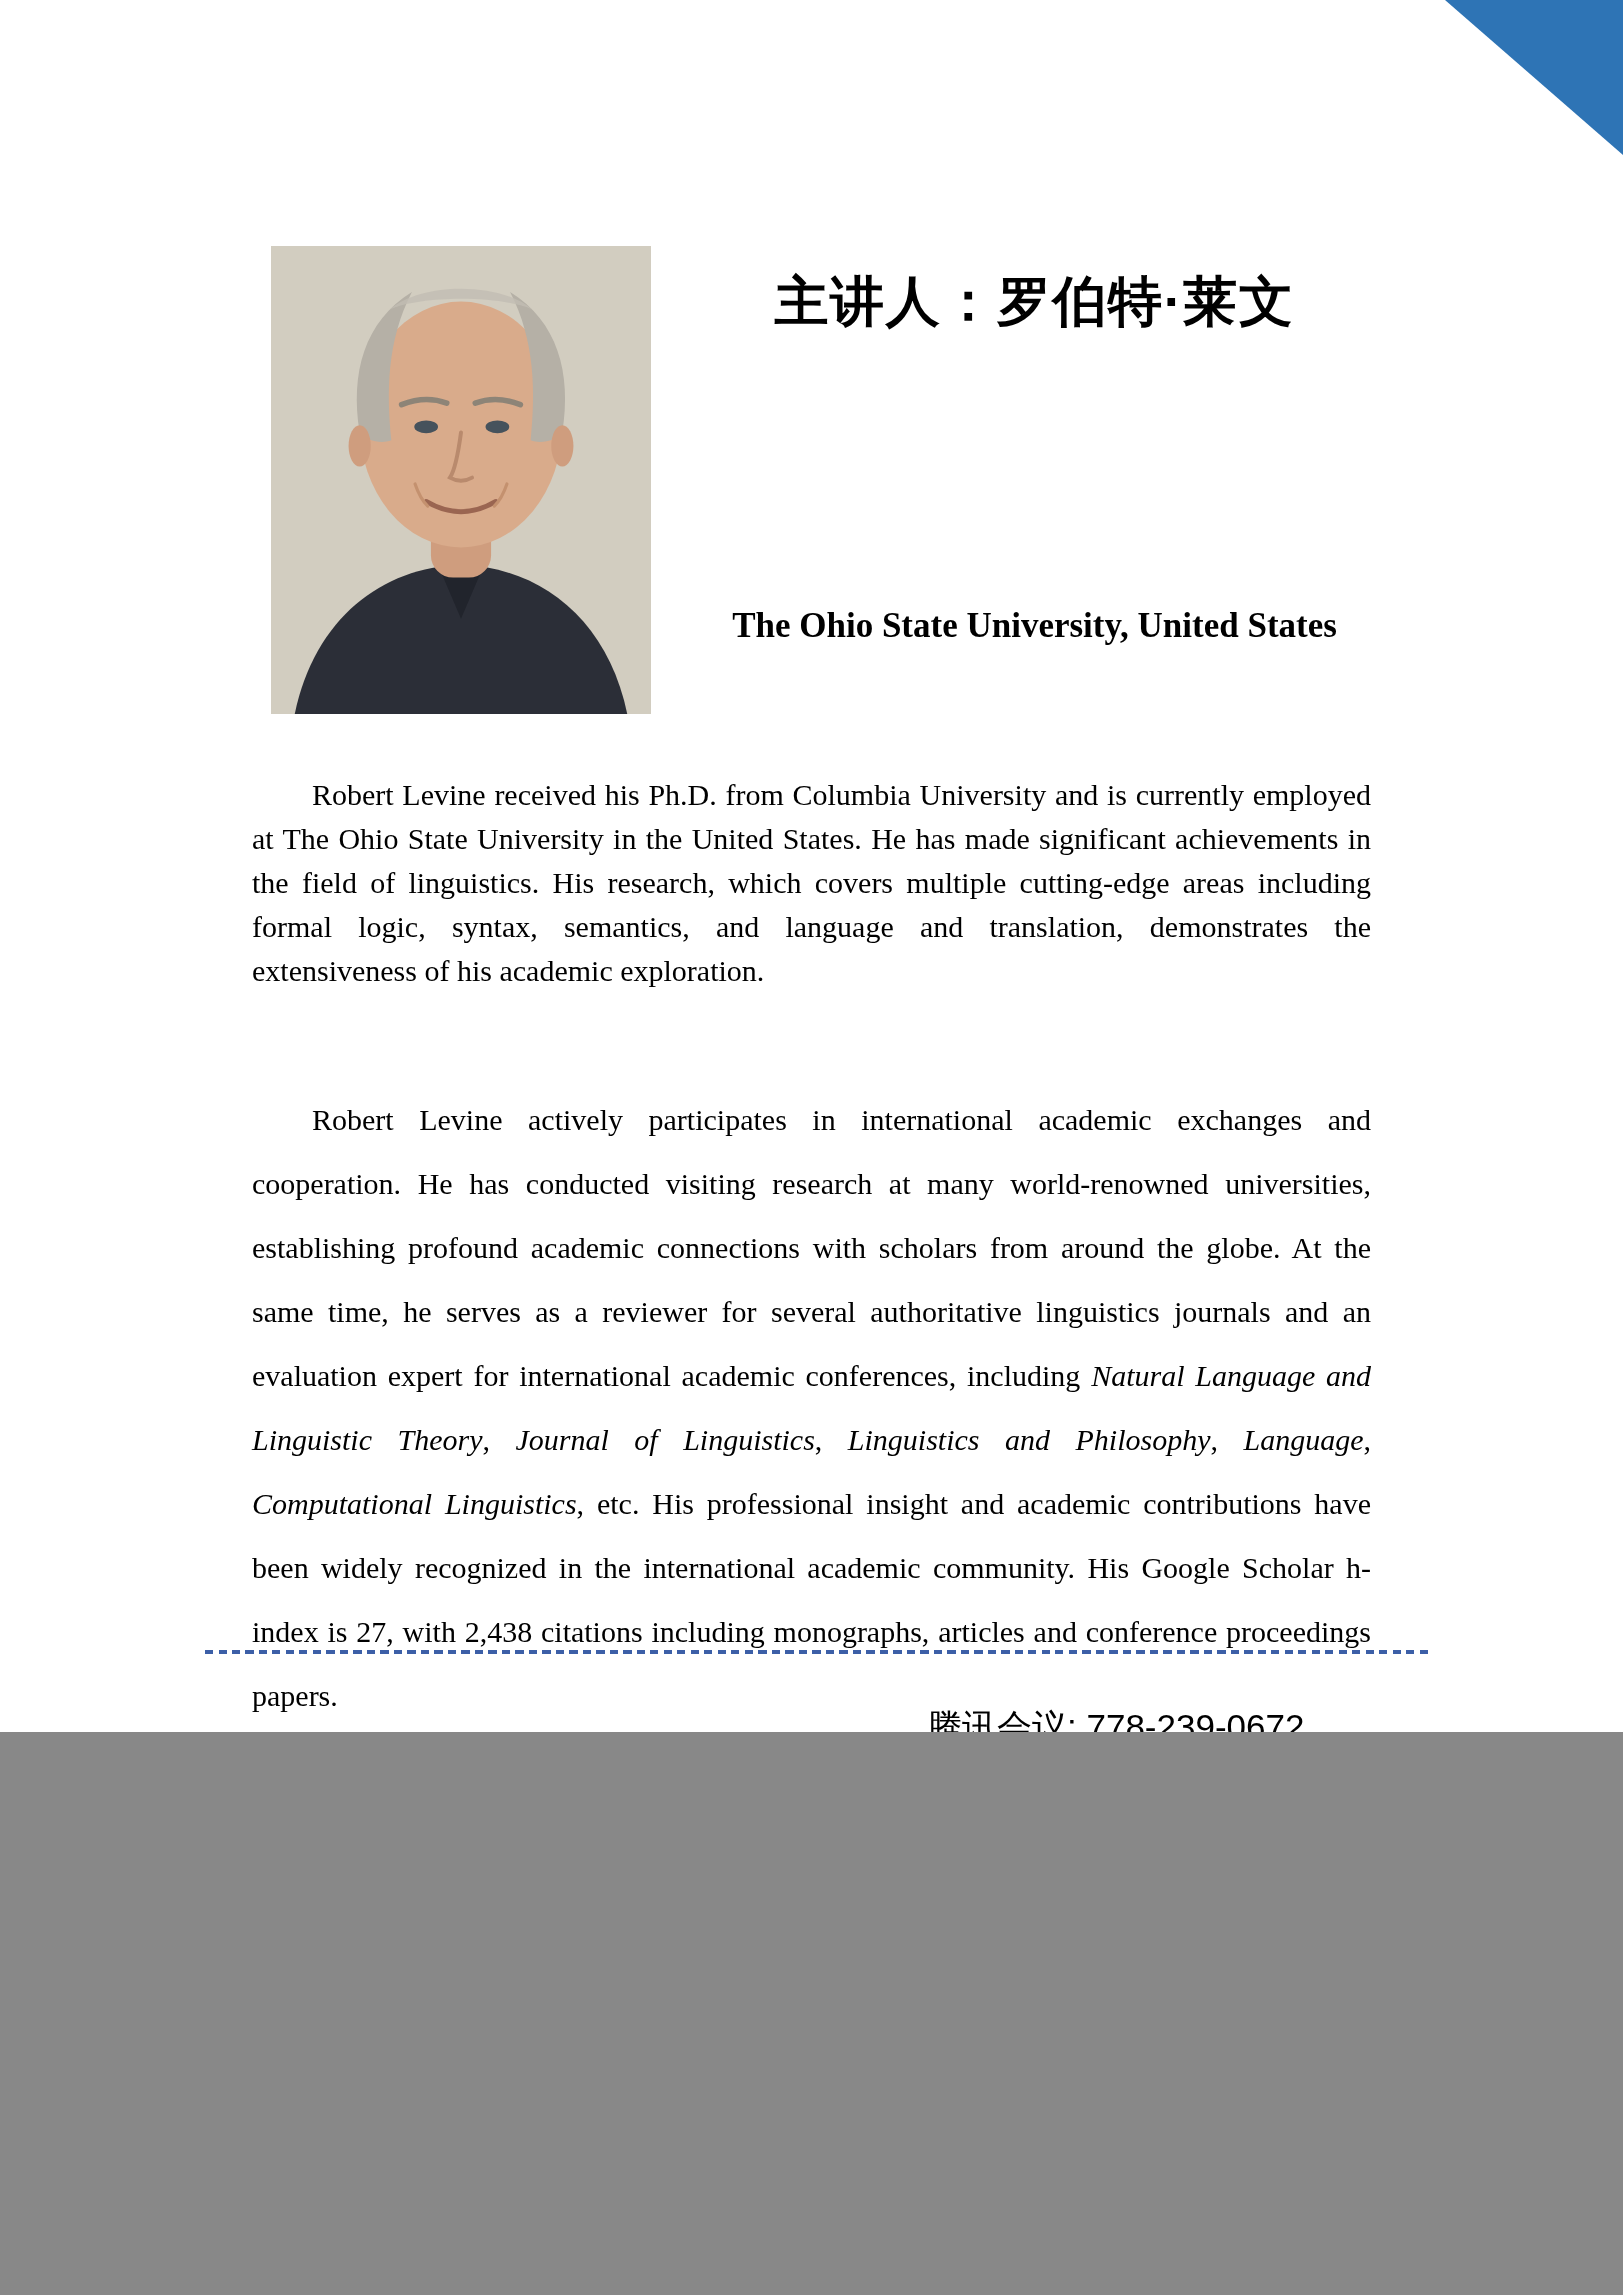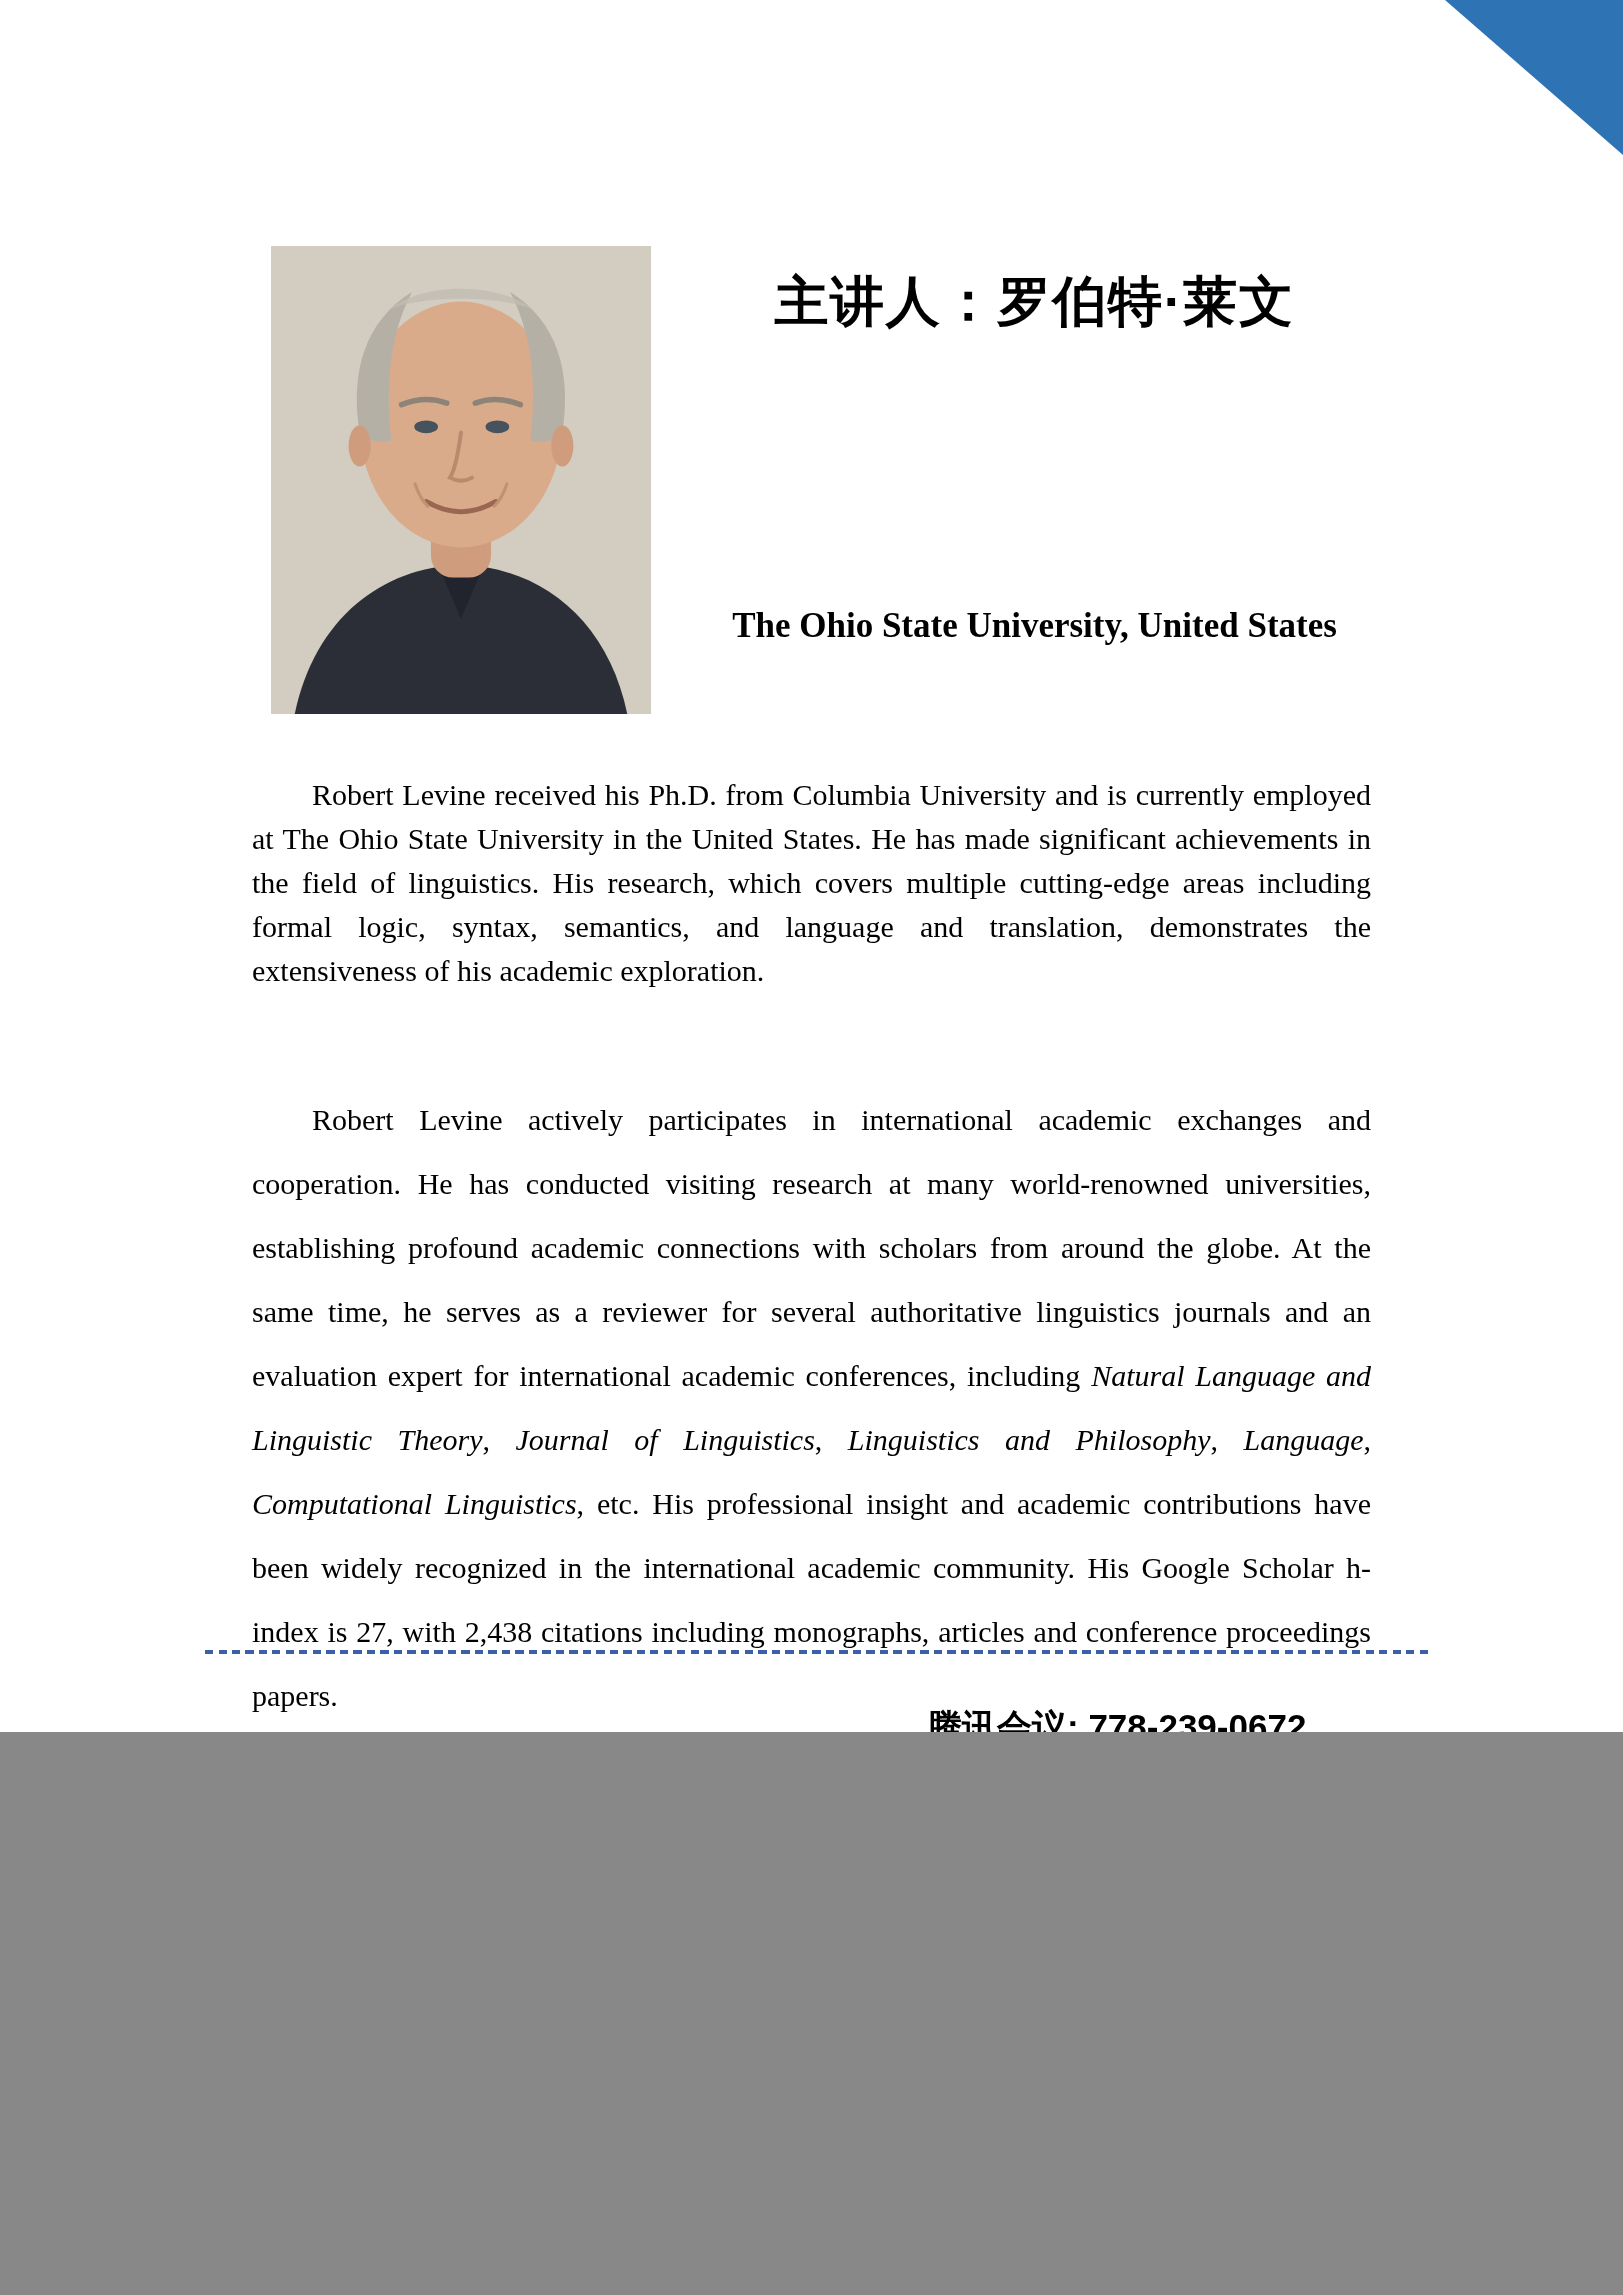--- a/index.html
+++ b/index.html
@@ -42,21 +42,21 @@
   
   .divider{
     position:absolute;left:205px;top:1650px;
     width:1224px;height:4px;
     background:repeating-linear-gradient(to right,var(--dash) 0,var(--dash) 8px,transparent 8px,transparent 13.5px);
   }
   
   .meeting-line{
     position:absolute;left:927px;top:1704px;
     font-family:"Liberation Sans",sans-serif;
-    font-weight:bold;font-size:35px;white-space:nowrap;
+    font-weight:normal;font-size:35px;white-space:nowrap;
   }
   
   .mod-cn{
     position:absolute;left:262px;top:1817px;
     font-family:"Liberation Sans",sans-serif;
     font-weight:bold;font-size:35px;letter-spacing:0.8px;white-space:nowrap;
   }
   .mod-en{
     position:absolute;left:262px;top:1906px;
     font-weight:bold;font-size:31px;white-space:nowrap;

